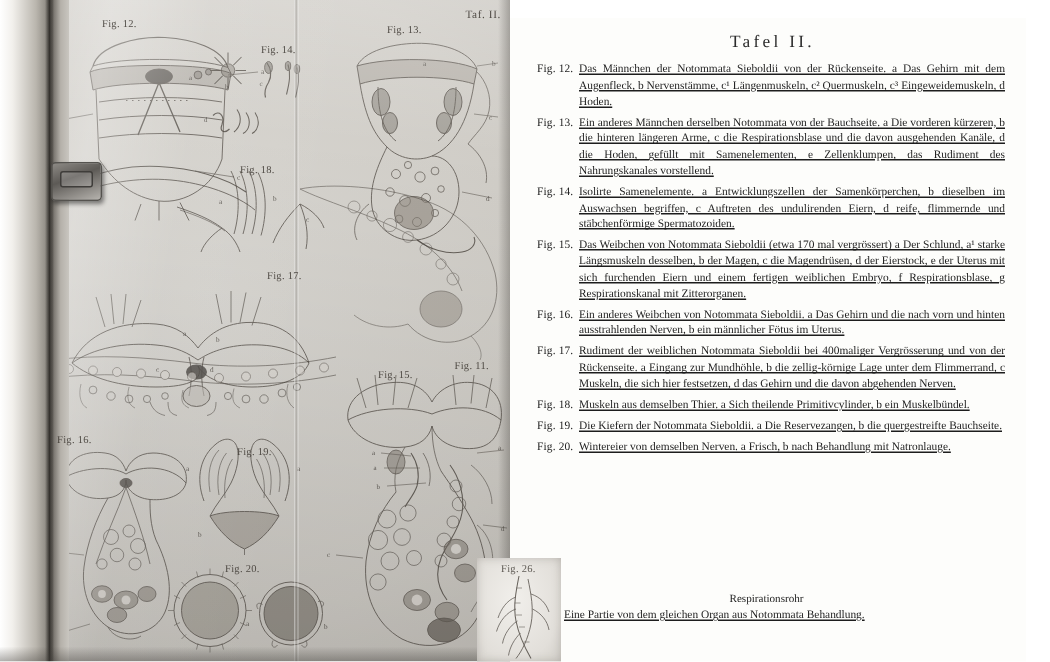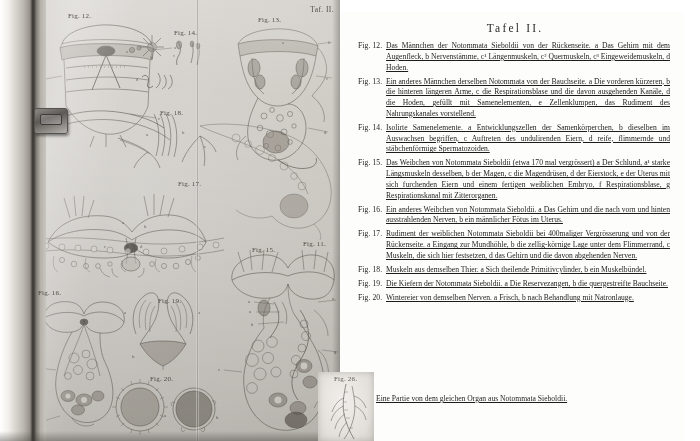--- a/index.html
+++ b/index.html
@@ -546,23 +546,24 @@
     <div class="entry">
       <div class="num">Fig. 19.</div>
       <div class="txt">Die Kiefern der Notommata Sieboldii. a Die Reservezangen, b die quergestreifte Bauchseite.</div>
     </div>
     <div class="entry">
       <div class="num">Fig. 20.</div>
       <div class="txt">Wintereier von demselben Nerven. a Frisch, b nach Behandlung mit Natronlauge.</div>
     </div>
 
     <div class="foot">
+      <div class="hdr">Respirationsrohr</div>
       <div class="entry">
         <div class="num">Fig. 26.</div>
-        <div class="txt">Eine Partie von dem gleichen Organ aus Notommata Sieboldii.</div>
+        <div class="txt">Eine Partie von dem gleichen Organ aus Notommata Behandlung.</div>
       </div>
     </div>
   </div>
 
   <div id="fig26-panel">
     <div class="figlabel" style="left:16px; top:3px;">Fig. 26.</div>
     <div class="drawing" style="left:10px; top:12px;">
       <svg width="44" height="56" viewBox="0 0 44 56">
         <g fill="none" stroke="#3c362f" stroke-width="0.7">
           <path d="M18 0 C16 10 14 20 16 30 C18 40 22 48 26 55"></path>

